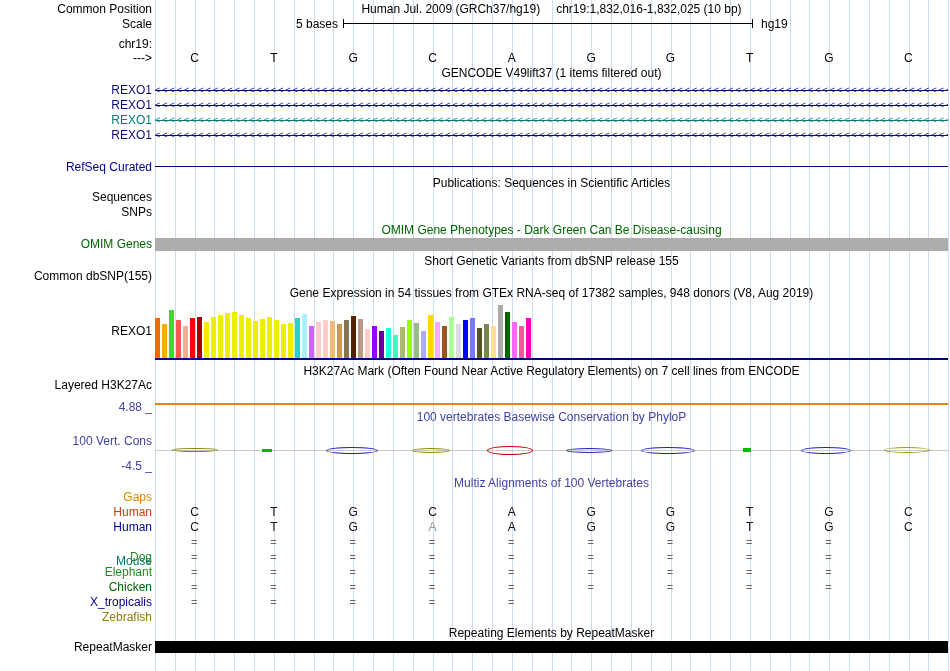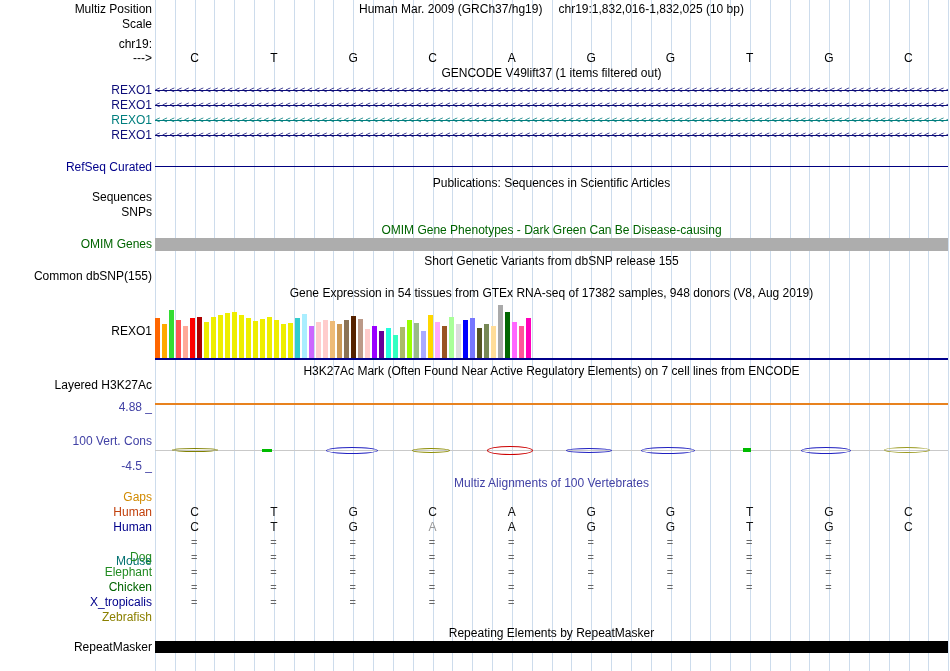--- a/index.html
+++ b/index.html
@@ -43,26 +43,31 @@
   .c-green{color:#006400}
   .c-blue{color:#4141A5}
   .c-navy{color:#00008B}
 </style>
 </head>
 <body>
 
 <div class="browser" id="browser">
   <div class="grid-overlay"></div>
 
-  <div class="side-label" style="top:2px">Multiz Position</div>
+  <div class="side-label" style="top:2px">Common Position</div>
   <div class="title hdr" style="top:2px">
-    <span>Human Mar. 2009 (GRCh37/hg19)</span><span class="gap">chr19:1,832,016-1,832,025 (10 bp)</span>
+    <span>Human Jul. 2009 (GRCh37/hg19)</span><span class="gap">chr19:1,832,016-1,832,025 (10 bp)</span>
   </div>
 
   <div class="side-label" style="top:17px">Scale</div>
+  <div class="content" style="top:17px;height:14px">
+    <span class="scale-text">5 bases</span>
+    <div class="scale-bar"></div>
+    <span class="scale-asm">hg19</span>
+  </div>
 
   <div class="side-label" style="top:37px">chr19:</div>
 
   <div class="side-label" style="top:51px">---&gt;</div>
   <div class="content" id="base-row" style="top:51px;height:14px">
       <div class="base-cell" style="left: 0px;">C</div>
       <div class="base-cell" style="left: 79.3px;">T</div>
       <div class="base-cell" style="left: 158.6px;">G</div>
       <div class="base-cell" style="left: 237.9px;">C</div>
       <div class="base-cell" style="left: 317.2px;">A</div>
@@ -147,20 +152,21 @@
       <div class="gtex-bar" style="left: 364px; height: 32px; background: rgb(255, 85, 153);"></div>
       <div class="gtex-bar" style="left: 371px; height: 40px; background: rgb(255, 0, 187);"></div>
     </div>
   <div class="gtex-baseline" id="gtex-baseline" style="background: rgb(0, 0, 139);"></div>
 
   <div class="title" style="top:364px">H3K27Ac Mark (Often Found Near Active Regulatory Elements) on 7 cell lines from ENCODE</div>
   <div class="side-label" style="top:378px">Layered H3K27Ac</div>
   <div class="hline" id="h3k27ac-line" style="top: 403px; height: 2px; background: rgb(232, 130, 30);"></div>
 
   <div class="side-label c-blue" style="top:400px">4.88 _</div>
+  <div class="title c-blue" style="top:410px">100 vertebrates Basewise Conservation by PhyloP</div>
   <div class="side-label c-blue" style="top:434px">100 Vert. Cons</div>
   <div class="side-label c-blue" style="top:459px">-4.5 _</div>
   <div class="phylop-track" id="phylop-marks">
     <div class="zero-line"></div>
   <div class="ph-mark lens" style="left: 17px; top: 23px; width: 46px; height: 4px; border: 1px solid rgb(128, 128, 0);"></div>
       <div class="ph-mark tick" style="left: 107px; top: 23.5px; width: 10px; height: 3px; background: rgb(0, 187, 0);"></div>
       <div class="ph-mark lens" style="left: 171px; top: 21.5px; width: 52px; height: 7px; border: 1px solid rgb(32, 32, 192);"></div>
       <div class="ph-mark lens" style="left: 257px; top: 22.5px; width: 38px; height: 5px; border: 1px solid rgb(139, 139, 0);"></div>
       <div class="ph-mark lens" style="left: 332px; top: 20.5px; width: 46px; height: 9px; border: 1px solid rgb(204, 0, 0);"></div>
       <div class="ph-mark lens" style="left: 411px; top: 22.5px; width: 46px; height: 5px; border: 1px solid rgb(32, 32, 192);"></div>

